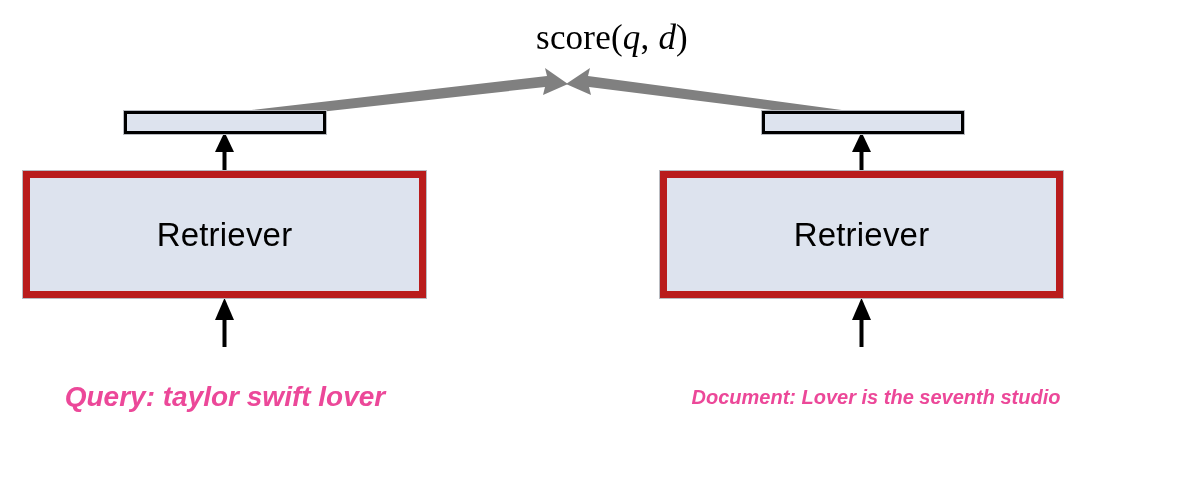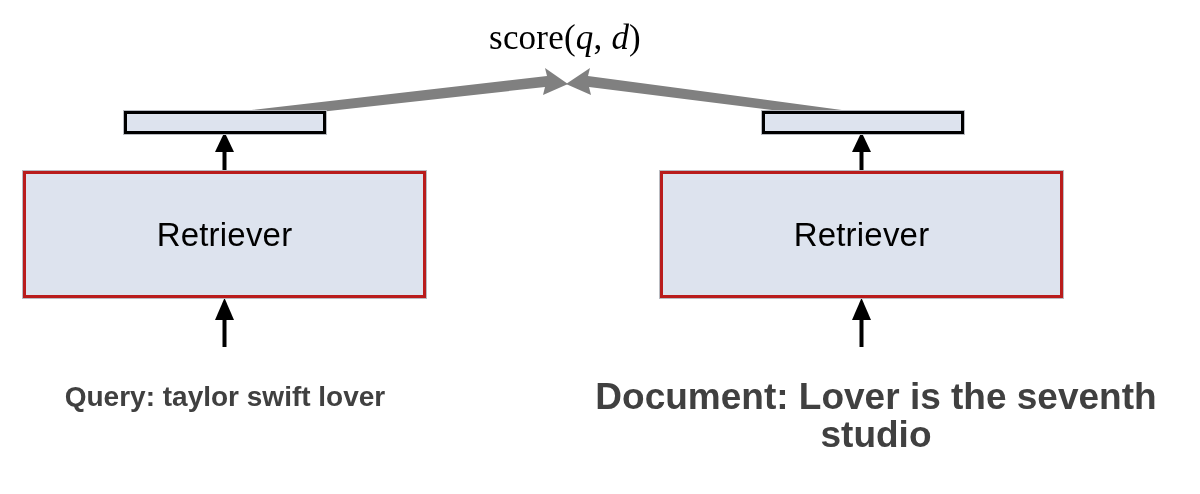--- a/index.html
+++ b/index.html
@@ -29,20 +29,21 @@
     left: 0;
     top: 16px;
     width: 1130px;
     text-align: center;
     font-family: "Liberation Serif", serif;
     font-size: 35px;
     line-height: 44px;
     letter-spacing: 0.2px;
     white-space: pre;
     color: #000;
+    padding-left: 47px;
   }
   .score-label .var {
     font-style: italic;
   }
 
   
   .embed-bar {
     position: absolute;
     height: 23px;
     background: #dde3ee;
@@ -53,21 +54,21 @@
   }
   #embed-bar-query  { left: 124px; top: 111px; width: 202px; }
   #embed-bar-doc    { left: 762px; top: 111px; width: 202px; }
 
   
   .retriever-box {
     position: absolute;
     top: 171px;
     height: 127px;
     background: #dde3ee;
-    border: 3px solid #b91c1c;
+    border: 7px solid #b91c1c;
     box-sizing: border-box;
     outline: 1px solid #b9bcc2;
     display: flex;
     align-items: center;
     justify-content: center;
   }
   #retriever-box-query { left: 23px;  width: 403px; }
   #retriever-box-doc   { left: 660px; width: 403px; }
 
   .retriever-label {
@@ -75,28 +76,29 @@
     font-size: 33px;
     font-weight: 400;
     color: #000;
     letter-spacing: 0.2px;
   }
 
   
   .caption {
     position: absolute;
     font-family: "Liberation Sans", sans-serif;
+    font-style: italic;
     font-weight: 700;
     font-size: 28px;
     line-height: 38px;
     text-align: center;
-    color: #404040;
+    color: #ec4899;
   }
   #caption-query { left: 20px;  top: 378px; width: 410px; }
-  #caption-doc   { left: 566px; top: 378px; width: 620px; font-size: 37px; }
+  #caption-doc   { left: 566px; top: 378px; width: 620px; font-size: 20px; }
 
   
   #arrow-layer {
     position: absolute;
     left: 0; top: 0;
     width: 1200px;
     height: 494px;
     pointer-events: none;
   }
 </style>

